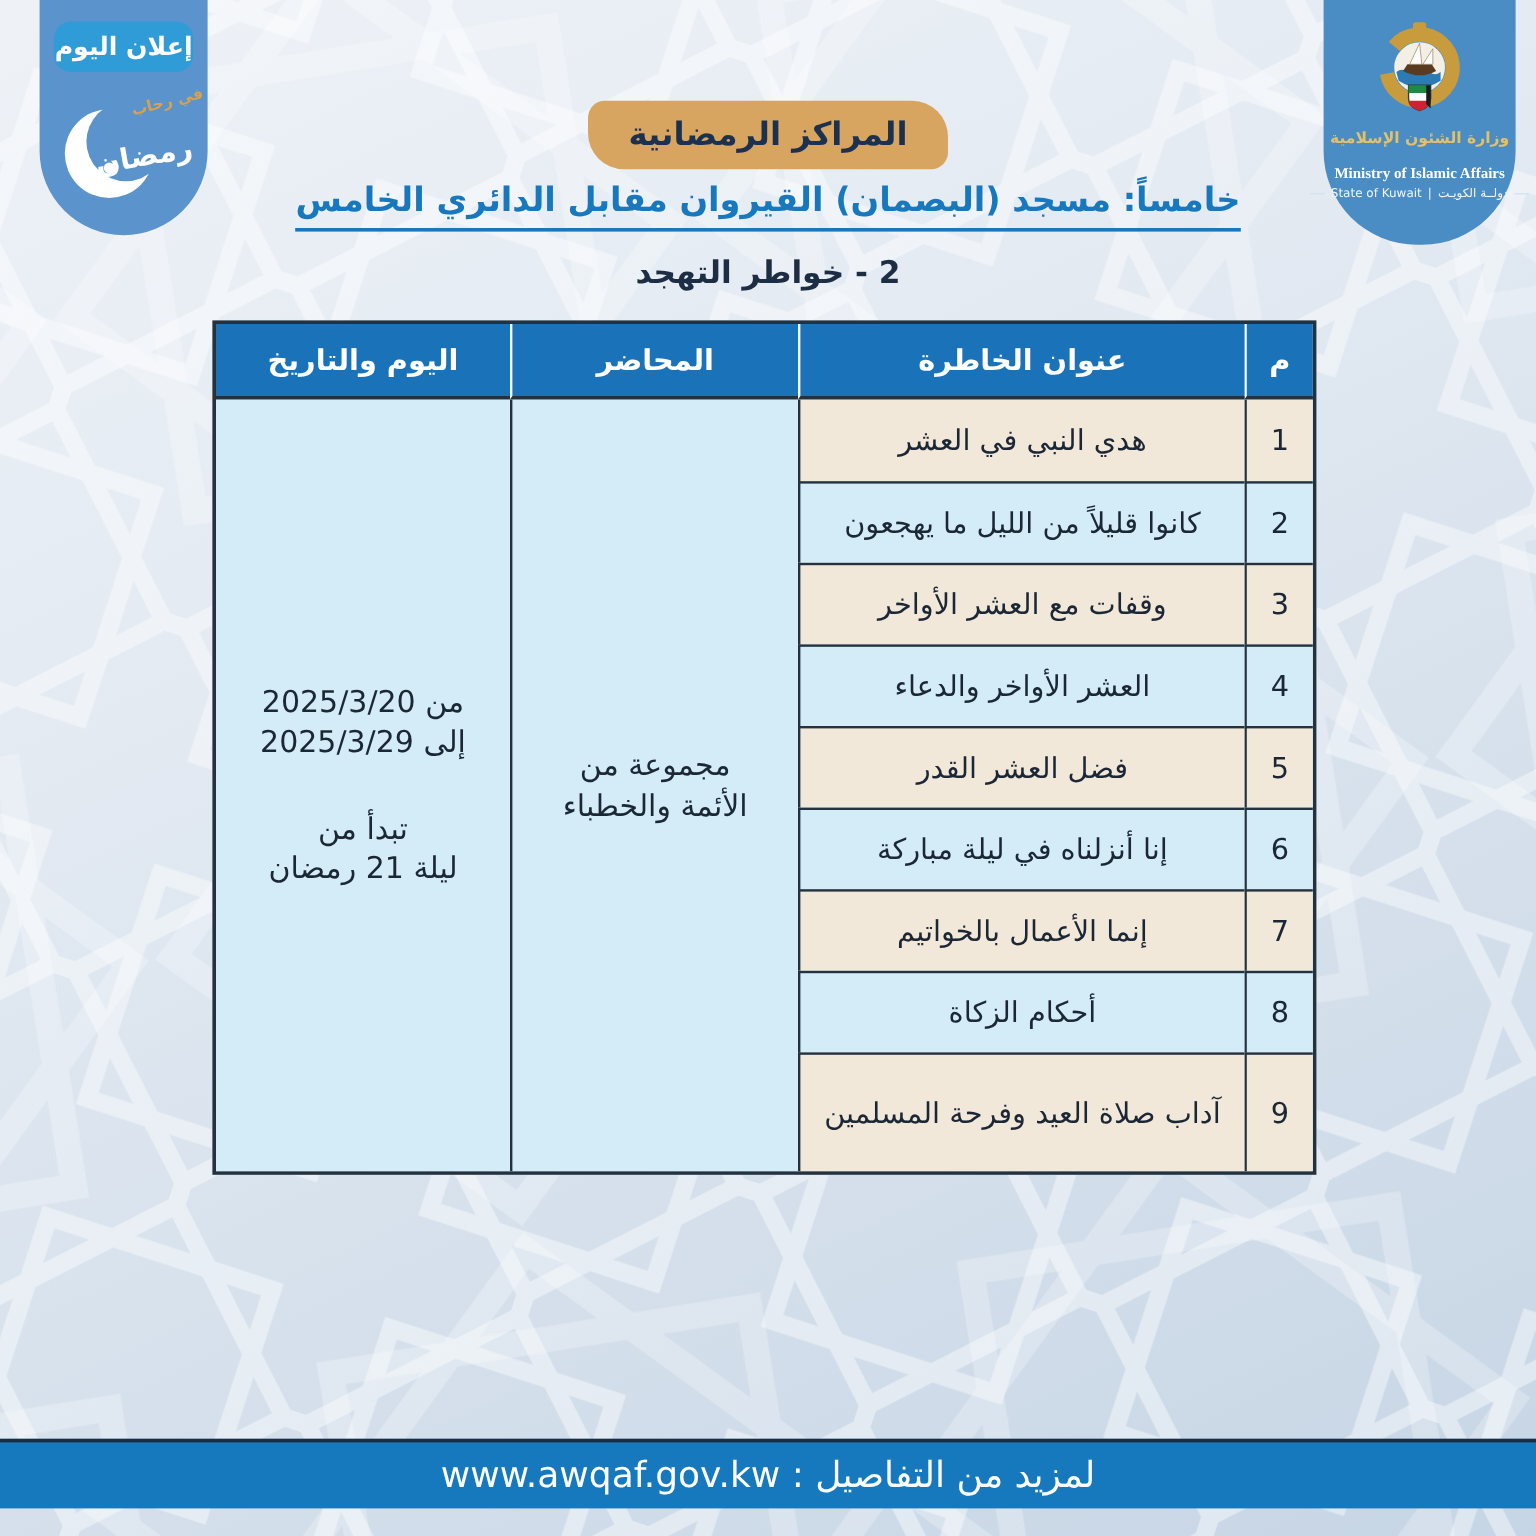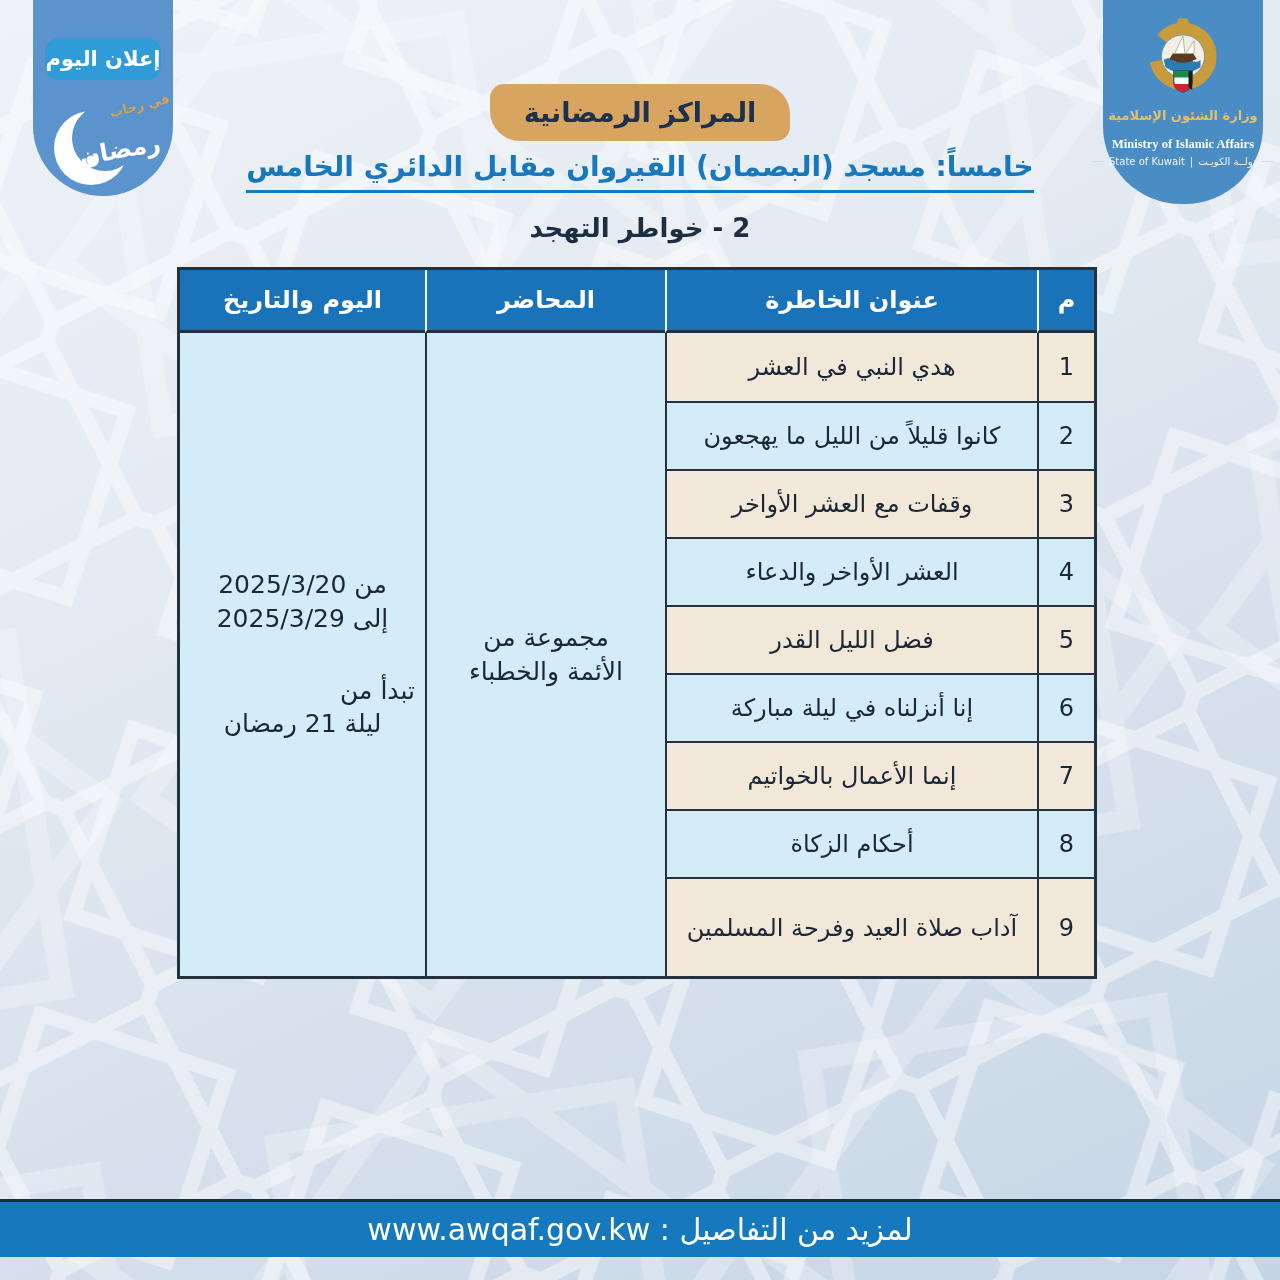--- a/index.html
+++ b/index.html
@@ -12,21 +12,21 @@
   }
   .bg-pattern { position:absolute; inset:0; width:100%; height:100%; pointer-events:none; }
 
   
   .badge-left {
     position:absolute; top:0; right:1107px; left:auto; width:140px; height:196px;
     background:#5b93cc; border-radius:0 0 70px 70px; z-index:3;
   }
   .badge-left { right:auto; left:33px; }
   .badge-left .label {
-    margin:38px auto 0; width:116px; height:42px; background:#2f9cd7;
+    margin:18px auto 0; width:116px; height:42px; background:#2f9cd7;
     border-radius:14px; color:#fff; font-weight:bold; font-size:21px;
     display:flex; align-items:center; justify-content:center;
   }
   .badge-left .logo-wrap { position:relative; width:140px; height:130px; }
   .badge-left .logo-wrap svg { position:absolute; top:6px; left:14px; }
   .badge-left .cal-top {
     position:absolute; top:18px; left:76px; color:#d8a14f; font-size:13px; font-weight:bold;
     transform:rotate(-14deg); white-space:nowrap;
   }
   .badge-left .cal-main {
@@ -71,21 +71,21 @@
   th:last-child { border-left:none; }
   td { text-align:center; vertical-align:middle; color:#1b2735; font-size:24px;
        height:68px; padding:2px 10px; }
   td.c-no, td.c-title, td.c-lect { border-left:2px solid #243240; }
   tbody tr + tr td { border-top:2px solid #243240; }
   tr.odd  td.c-no, tr.odd  td.c-title { background:#f2e8da; }
   tr.even td.c-no, tr.even td.c-title { background:#d4ecf8; }
   tr.row-tall td { height:99px; }
   td.c-lect, td.c-date { background:#d4ecf8; font-size:25px; }
   .cell-line { display:block; line-height:1.35; }
-  .gap-top { margin-top:38px;text-align:right; }
+  .gap-top { margin-top:38px; }
 
   
   .footer-bar {
     position:absolute; top:1199px; left:0; width:1280px; height:58px;
     background:#1779bd; border-top:3px solid #1c2c3e;
     display:flex; align-items:center; justify-content:center; z-index:3;
   }
   .footer-bar .txt { color:#ffffff; font-weight:normal; font-size:30px; }
 </style>
 </head>
@@ -199,21 +199,21 @@
         <tr class="odd">
           <td class="c-no">3</td>
           <td class="c-title">وقفات مع العشر الأواخر</td>
         </tr>
         <tr class="even">
           <td class="c-no">4</td>
           <td class="c-title">العشر الأواخر والدعاء</td>
         </tr>
         <tr class="odd">
           <td class="c-no">5</td>
-          <td class="c-title">فضل الليل القدر</td>
+          <td class="c-title">فضل العشر القدر</td>
         </tr>
         <tr class="even">
           <td class="c-no">6</td>
           <td class="c-title">إنا أنزلناه في ليلة مباركة</td>
         </tr>
         <tr class="odd">
           <td class="c-no">7</td>
           <td class="c-title">إنما الأعمال بالخواتيم</td>
         </tr>
         <tr class="even">

